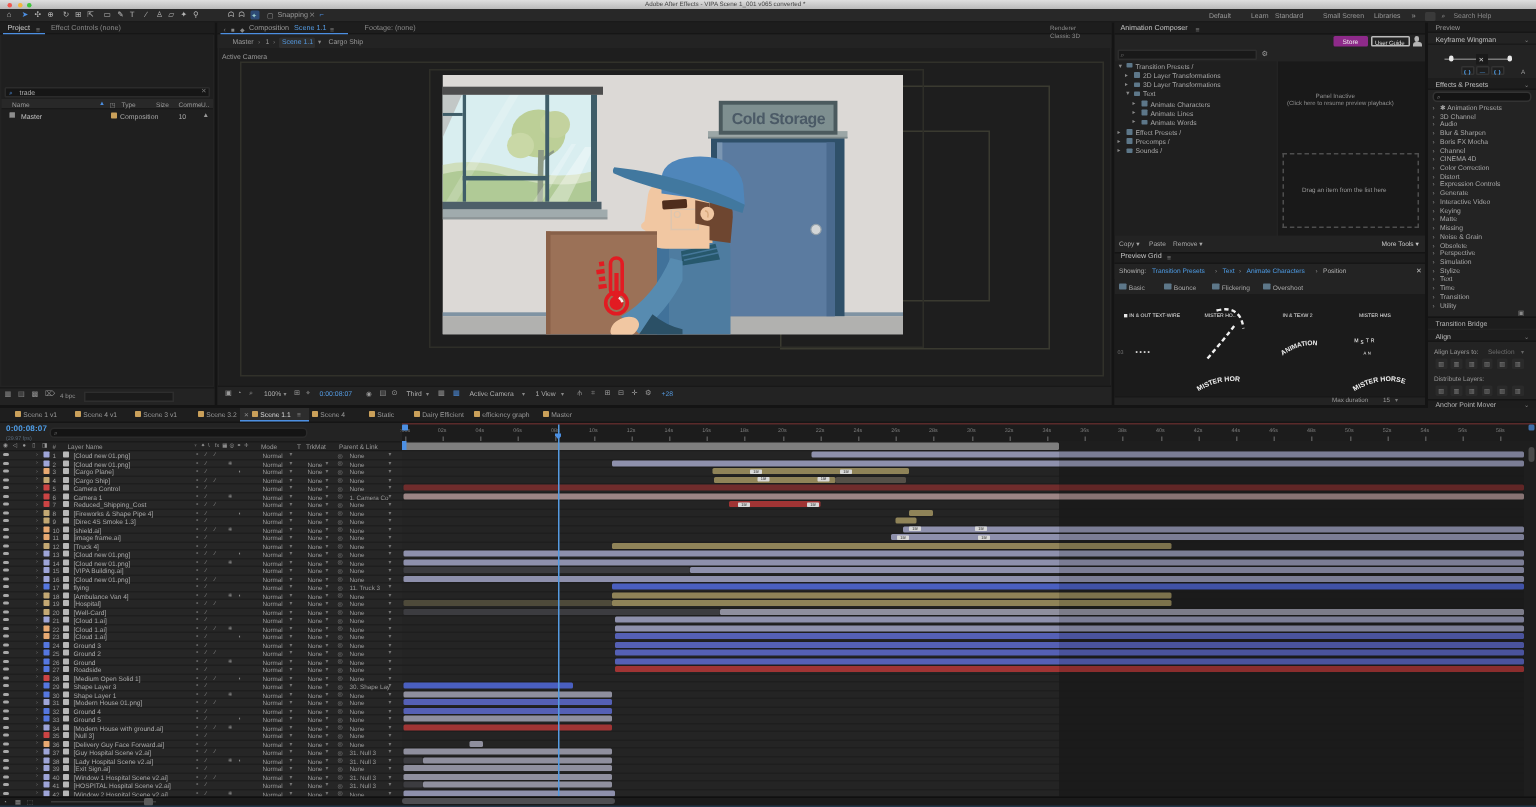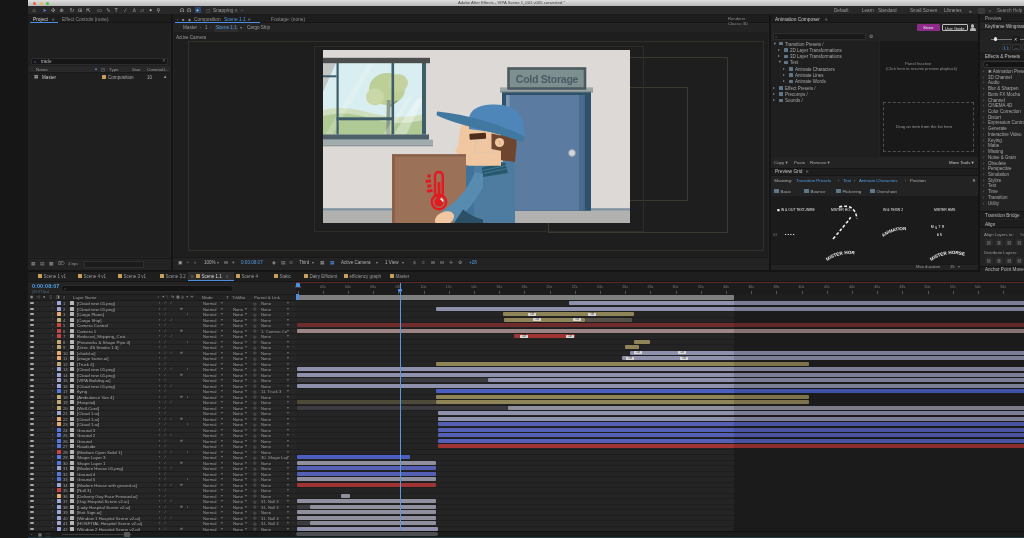--- a/index.html
+++ b/index.html
@@ -1,16 +1,16 @@
 <!DOCTYPE html>
 <html><head><meta charset="utf-8"><style>
 *{margin:0;padding:0;box-sizing:border-box;}
 body{width:1024px;height:538px;overflow:hidden;background:#161616;
  font-family:"Liberation Sans",sans-serif;-webkit-font-smoothing:antialiased;}
-#page{position:absolute;left:0;top:0;width:827px;height:538px;margin-left:28px;}
+#page{position:absolute;left:0;top:0;width:827px;height:538px;}
 </style></head><body>
 <div id="page">
 <div style="position:absolute;left:0px;top:0px;width:1024px;height:6px;background:linear-gradient(#dedede,#b9b9b9);"></div>
 <div style="position:absolute;left:5.0px;top:1.5px;width:3.2px;height:3.2px;background:#f2564d;border-radius:50%;"></div>
 <div style="position:absolute;left:11.5px;top:1.5px;width:3.2px;height:3.2px;background:#f5b63b;border-radius:50%;"></div>
 <div style="position:absolute;left:18.0px;top:1.5px;width:3.2px;height:3.2px;background:#3ec53b;border-radius:50%;"></div>
 <div style="position:absolute;left:430px;top:0.2px;font-size:4.2px;line-height:5.2px;color:#444;white-space:nowrap;">Adobe After Effects - VIPA Scene 1_001 v065 converted *</div>
 <div style="position:absolute;left:0px;top:6px;width:1024px;height:9px;background:#282828;border-bottom:1px solid #1a1a1a;"></div>
 <div style="position:absolute;left:4.5px;top:7.2px;font-size:5.2px;line-height:6.2px;color:#b5b5b5;white-space:nowrap;">⌂</div>
 <div style="position:absolute;left:14.5px;top:7.2px;font-size:5.2px;line-height:6.2px;color:#4c8fe2;white-space:nowrap;">➤</div>

